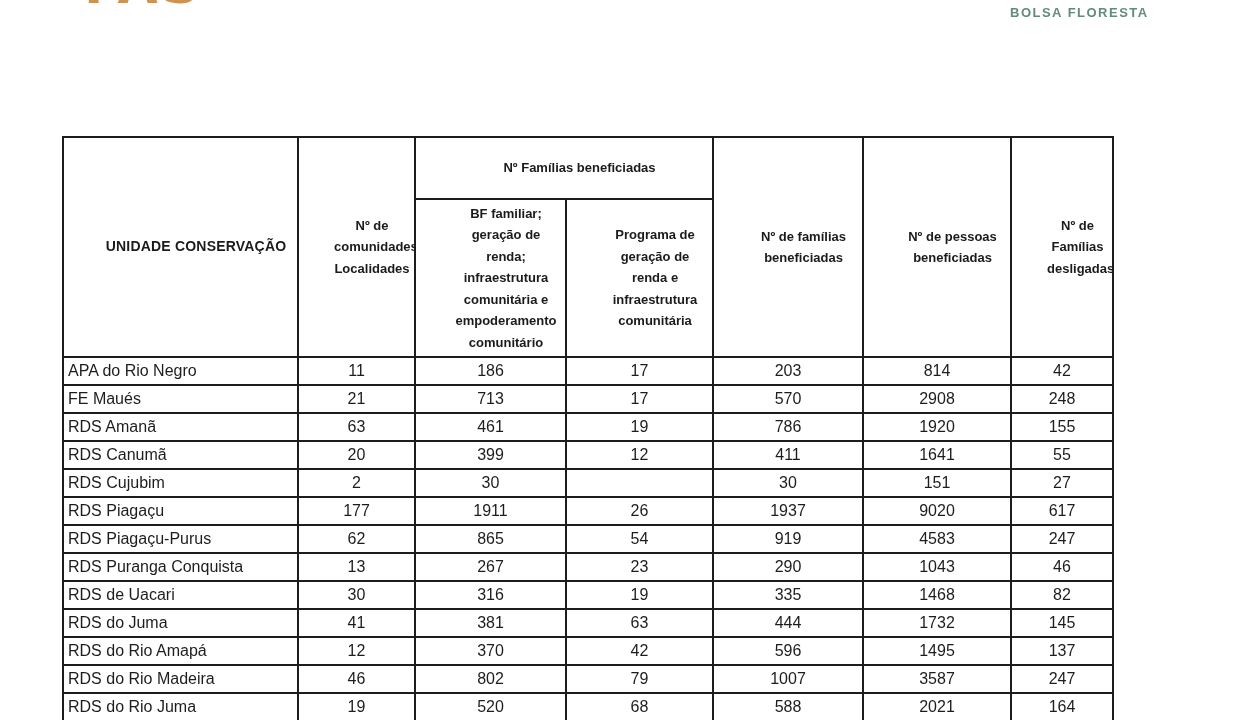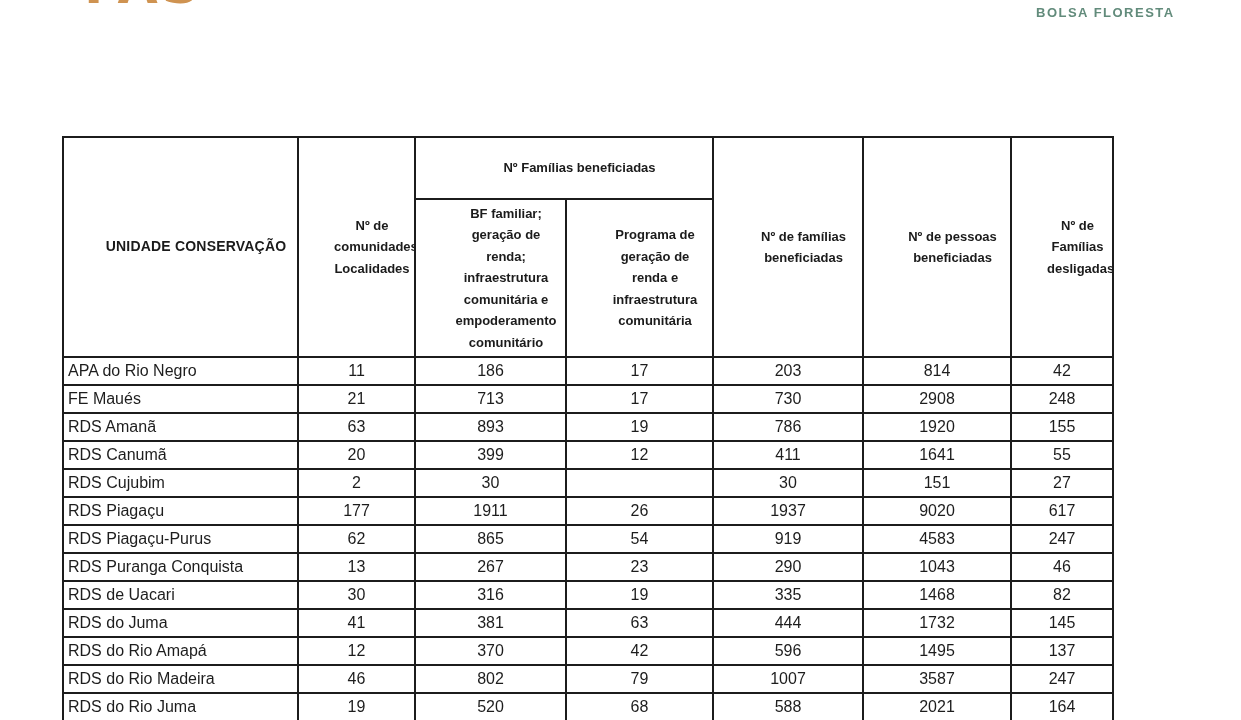--- a/index.html
+++ b/index.html
@@ -23,21 +23,21 @@
     top: -41px;
     font-size: 52px;
     line-height: 52px;
     font-weight: bold;
     letter-spacing: 4px;
     color: #cf9351;
     font-family: "DejaVu Sans", sans-serif;
   }
   .brand-bf {
     position: absolute;
-    left: 1036px;
+    left: 1010px;
     top: 5px;
     font-size: 13px;
     font-weight: 600;
     letter-spacing: 1.5px;
     color: #628b7b;
     white-space: nowrap;
   }
   table.data-table {
     position: absolute;
     left: 62px;
@@ -117,28 +117,28 @@
           <td class="num">17</td>
           <td class="num">203</td>
           <td class="num">814</td>
           <td class="num">42</td>
         </tr>
         <tr>
           <td class="name">FE Maués</td>
           <td class="num">21</td>
           <td class="num">713</td>
           <td class="num">17</td>
-          <td class="num">730</td>
+          <td class="num">570</td>
           <td class="num">2908</td>
           <td class="num">248</td>
         </tr>
         <tr>
           <td class="name">RDS Amanã</td>
           <td class="num">63</td>
-          <td class="num">893</td>
+          <td class="num">461</td>
           <td class="num">19</td>
           <td class="num">786</td>
           <td class="num">1920</td>
           <td class="num">155</td>
         </tr>
         <tr>
           <td class="name">RDS Canumã</td>
           <td class="num">20</td>
           <td class="num">399</td>
           <td class="num">12</td>

